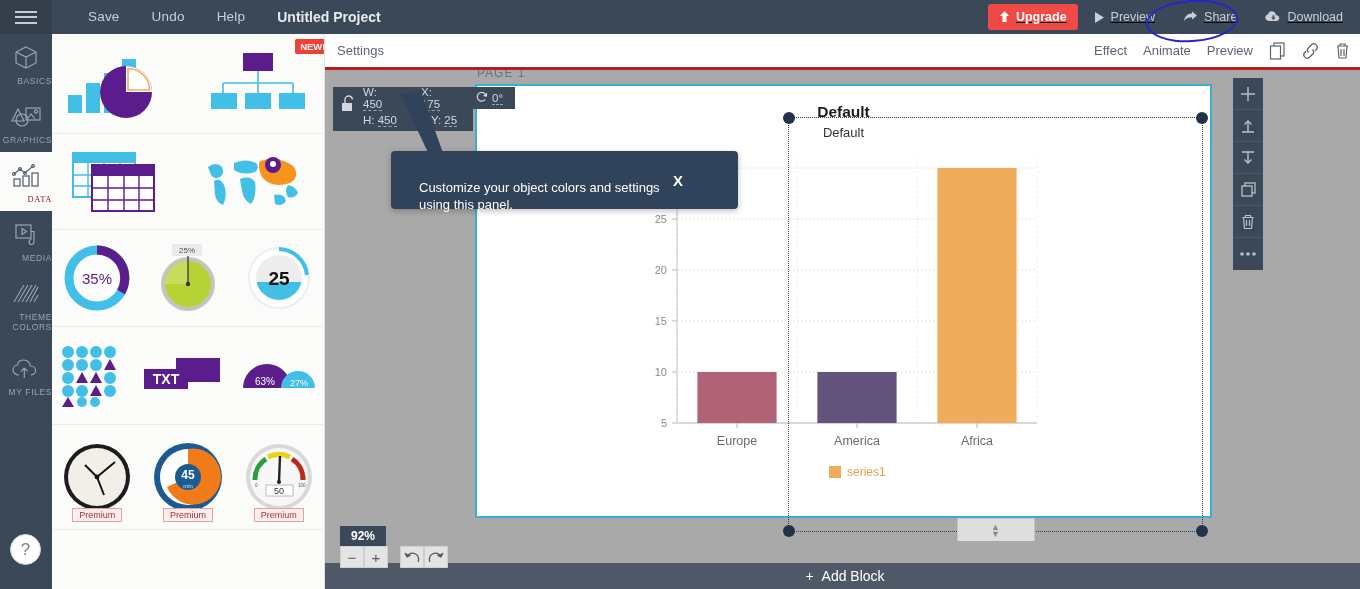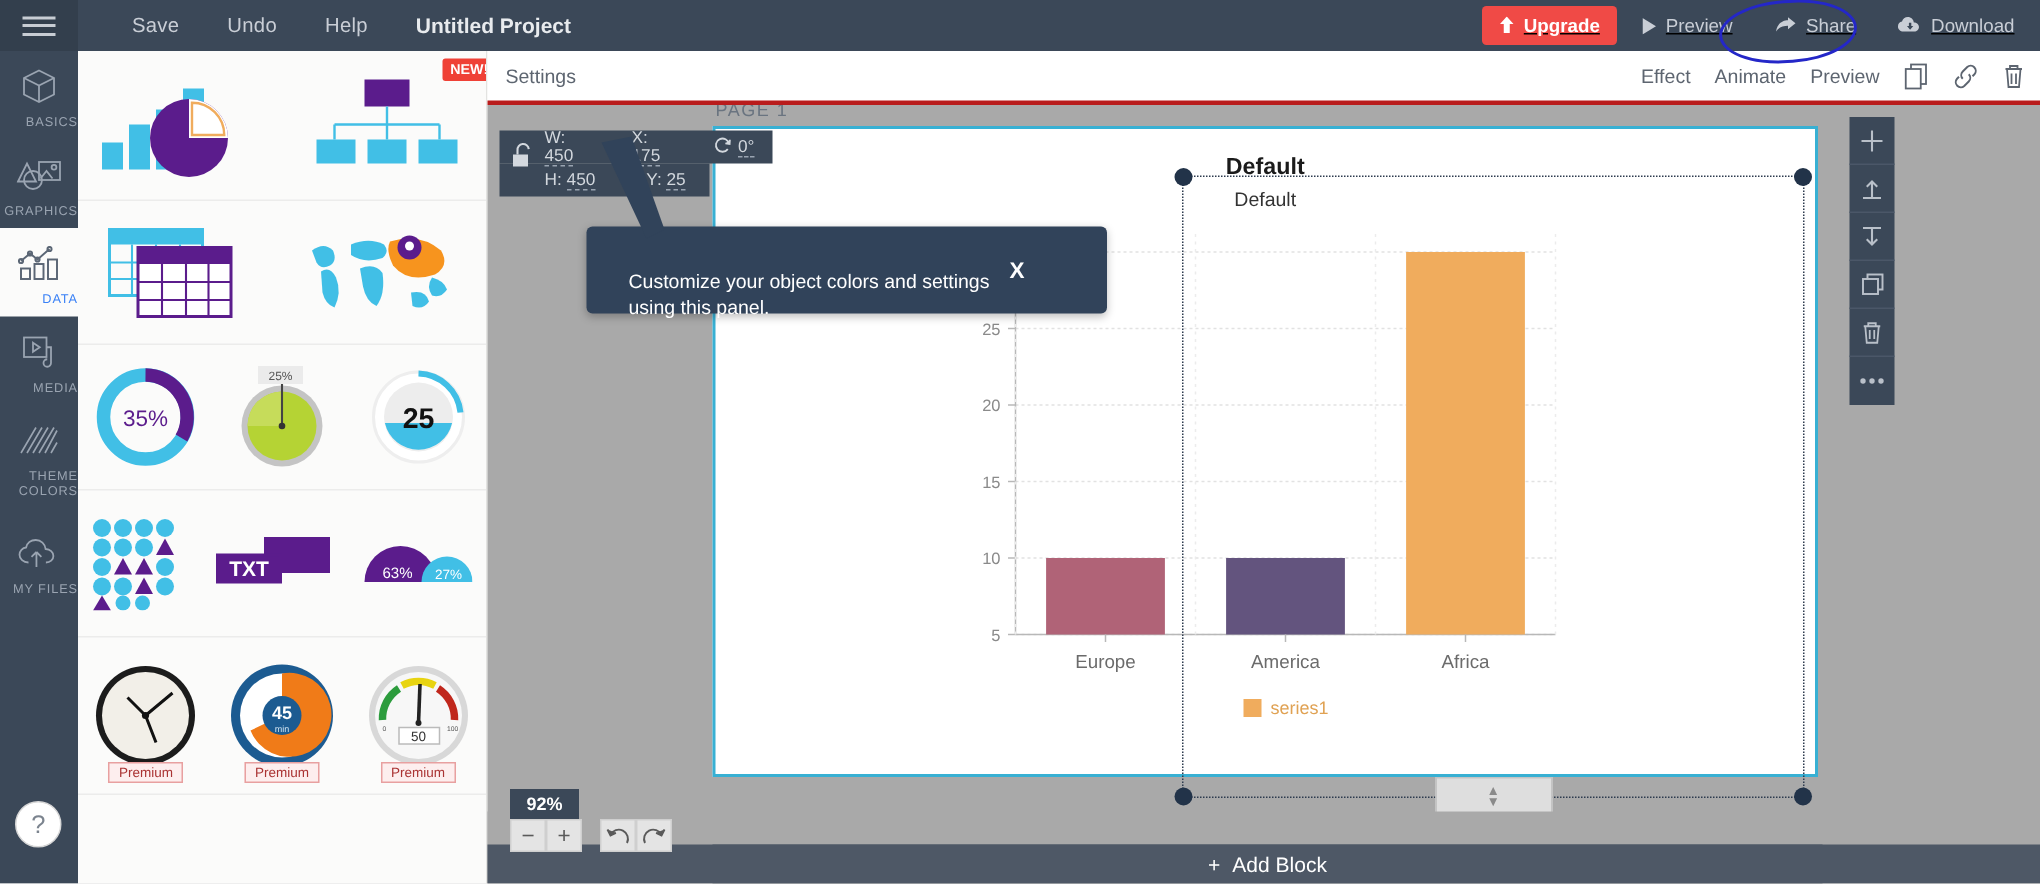--- a/index.html
+++ b/index.html
@@ -54,21 +54,21 @@
 
   
   .rail {
     position: absolute; left: 0; top: 34px; width: 52px; height: 555px;
     background: #3b4858;
   }
   .rail-item {
     width: 52px; padding: 9px 0 7px; text-align: right; cursor: pointer;
     color: #9aa4b1;
   }
-  .rail-item.active { background: #fbfbfa; color: #3b82f6; }
+  .rail-item.active { background: #fbfbfa; color: #7f1d1d; font-family: Liberation Serif, serif; }
   .rail-label {
     font-size: 8.5px; letter-spacing: .6px; margin-top: 3px; line-height: 10px;
   }
   .rail-ico { height: 30px; display: flex; align-items: center; justify-content: center; }
 
   
   .assets {
     position: absolute; left: 52px; top: 34px; width: 273px; height: 555px;
     background: #fbfbfa; border-right: 1px solid #e3e3e1; overflow: hidden;
   }

